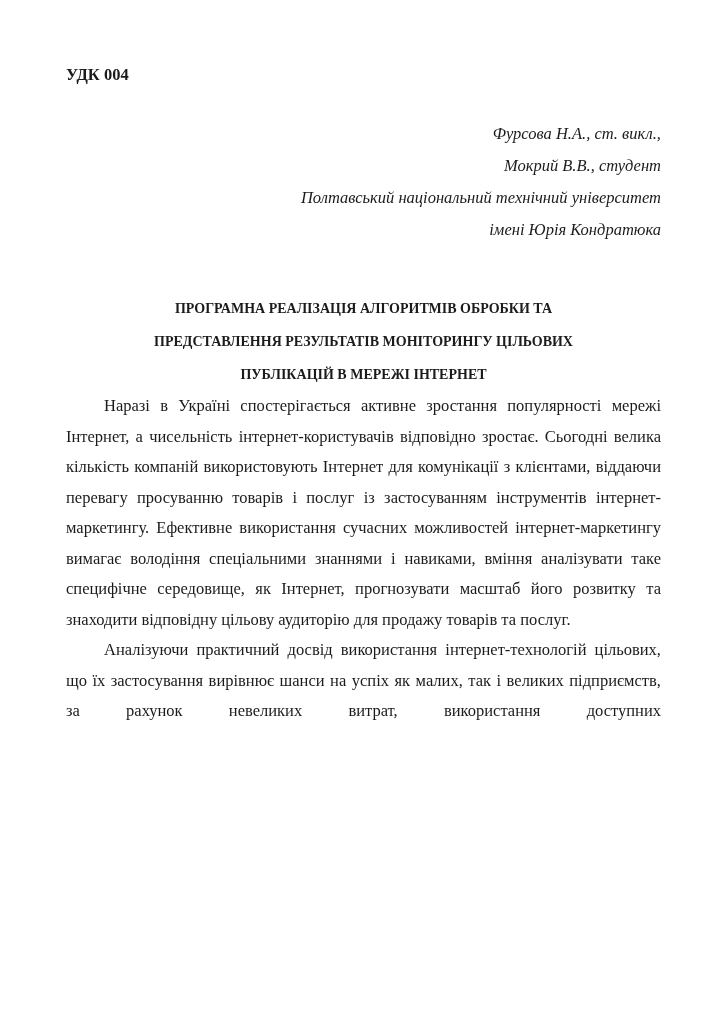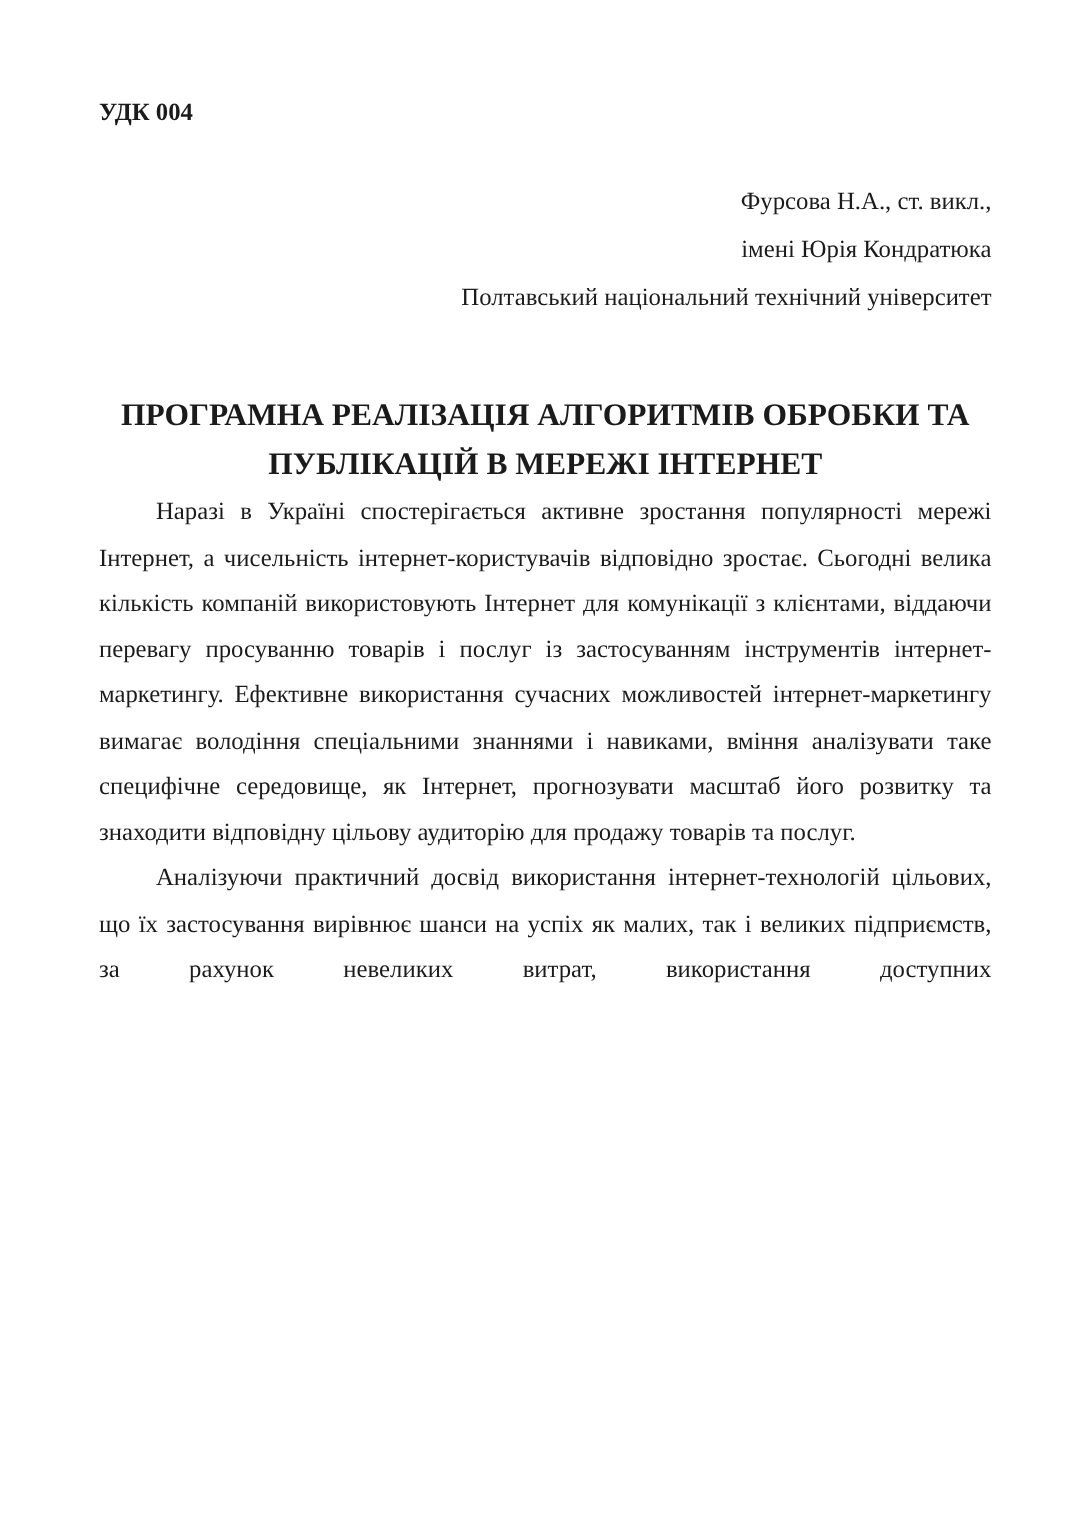--- a/index.html
+++ b/index.html
@@ -18,28 +18,29 @@
   }
 
   .udk {
     margin: 0 0 32px 0;
     font-weight: 700;
     line-height: 22px;
   }
 
   .authors {
     margin: 0;
+    font-style: italic;
     text-align: right;
     line-height: 32px;
   }
   .authors .author-line { display: block; }
 
   .title {
     margin: 46px 6px 0 6px;
-    font-size: 21px;
+    font-size: 14px;
     font-weight: 700;
     text-align: center;
     line-height: 33px;
   }
   .title .title-line { display: block; }
 
   .abstract {
     margin: 42px 0 0 0;
     font-style: italic;
     line-height: 32px;
@@ -64,26 +65,28 @@
 </style>
 </head>
 <body>
 
 <div class="page">
 
   <p class="udk">УДК 004</p>
 
   <div class="authors">
     <span class="author-line">Фурсова Н.А., ст. викл.,</span>
+    <span class="author-line">Мокрий В.В., студент</span>
+    <span class="author-line">Полтавський національний технічний університет</span>
     <span class="author-line">імені Юрія Кондратюка</span>
-    <span class="author-line">Полтавський національний технічний університет</span>
   </div>
 
   <h1 class="title">
     <span class="title-line">ПРОГРАМНА РЕАЛІЗАЦІЯ АЛГОРИТМІВ ОБРОБКИ ТА</span>
+    <span class="title-line">ПРЕДСТАВЛЕННЯ РЕЗУЛЬТАТІВ МОНІТОРИНГУ ЦІЛЬОВИХ</span>
     <span class="title-line">ПУБЛІКАЦІЙ В МЕРЕЖІ ІНТЕРНЕТ</span>
   </h1>
 
 
 
   <p class="body-par first indent just">Наразі в Україні спостерігається активне зростання популярності мережі Інтернет, а чисельність інтернет-користувачів відповідно зростає. Сьогодні велика кількість компаній використовують Інтернет для комунікації з клієнтами, віддаючи перевагу просуванню товарів і послуг із застосуванням інструментів інтернет-маркетингу. Ефективне використання сучасних можливостей інтернет-маркетингу вимагає володіння спеціальними знаннями і навиками, вміння аналізувати таке специфічне середовище, як Інтернет, прогнозувати масштаб його розвитку та знаходити відповідну цільову аудиторію для продажу товарів та послуг.</p>
 
   <p class="body-par indent just last-just">Аналізуючи практичний досвід використання інтернет-технологій цільових, що їх застосування вирівнює шанси на успіх як малих, так і великих підприємств, за рахунок невеликих витрат, використання доступних</p>
 
 </div>

